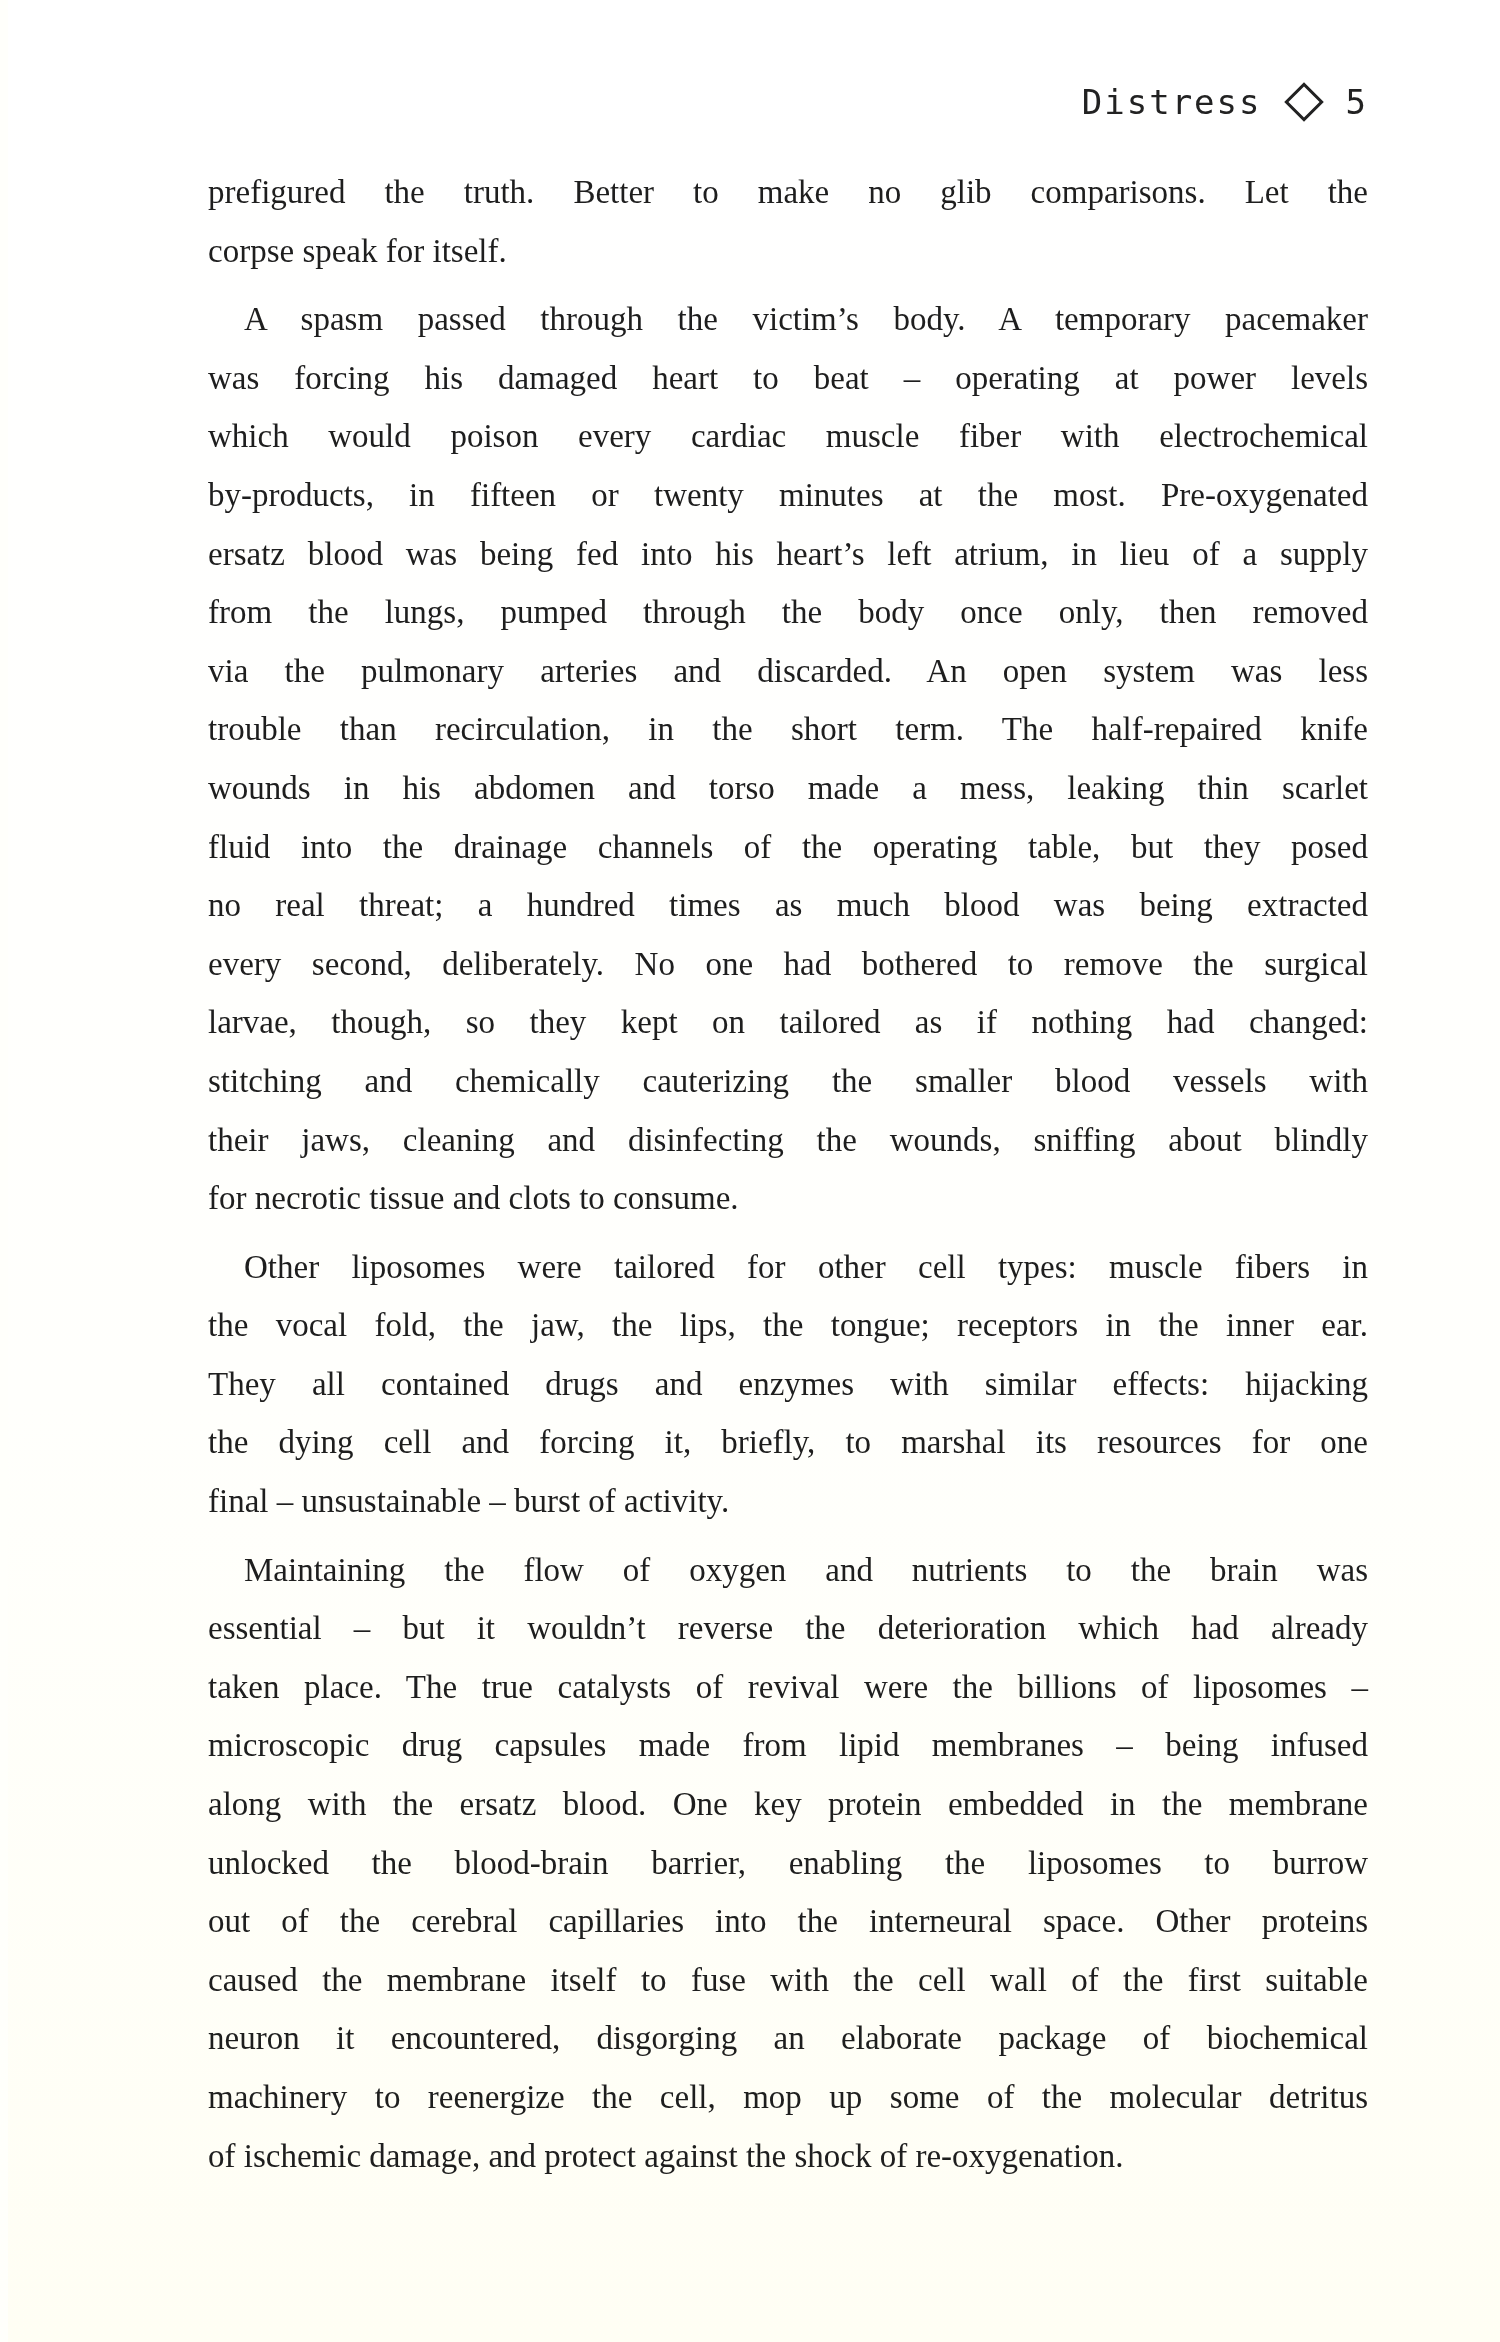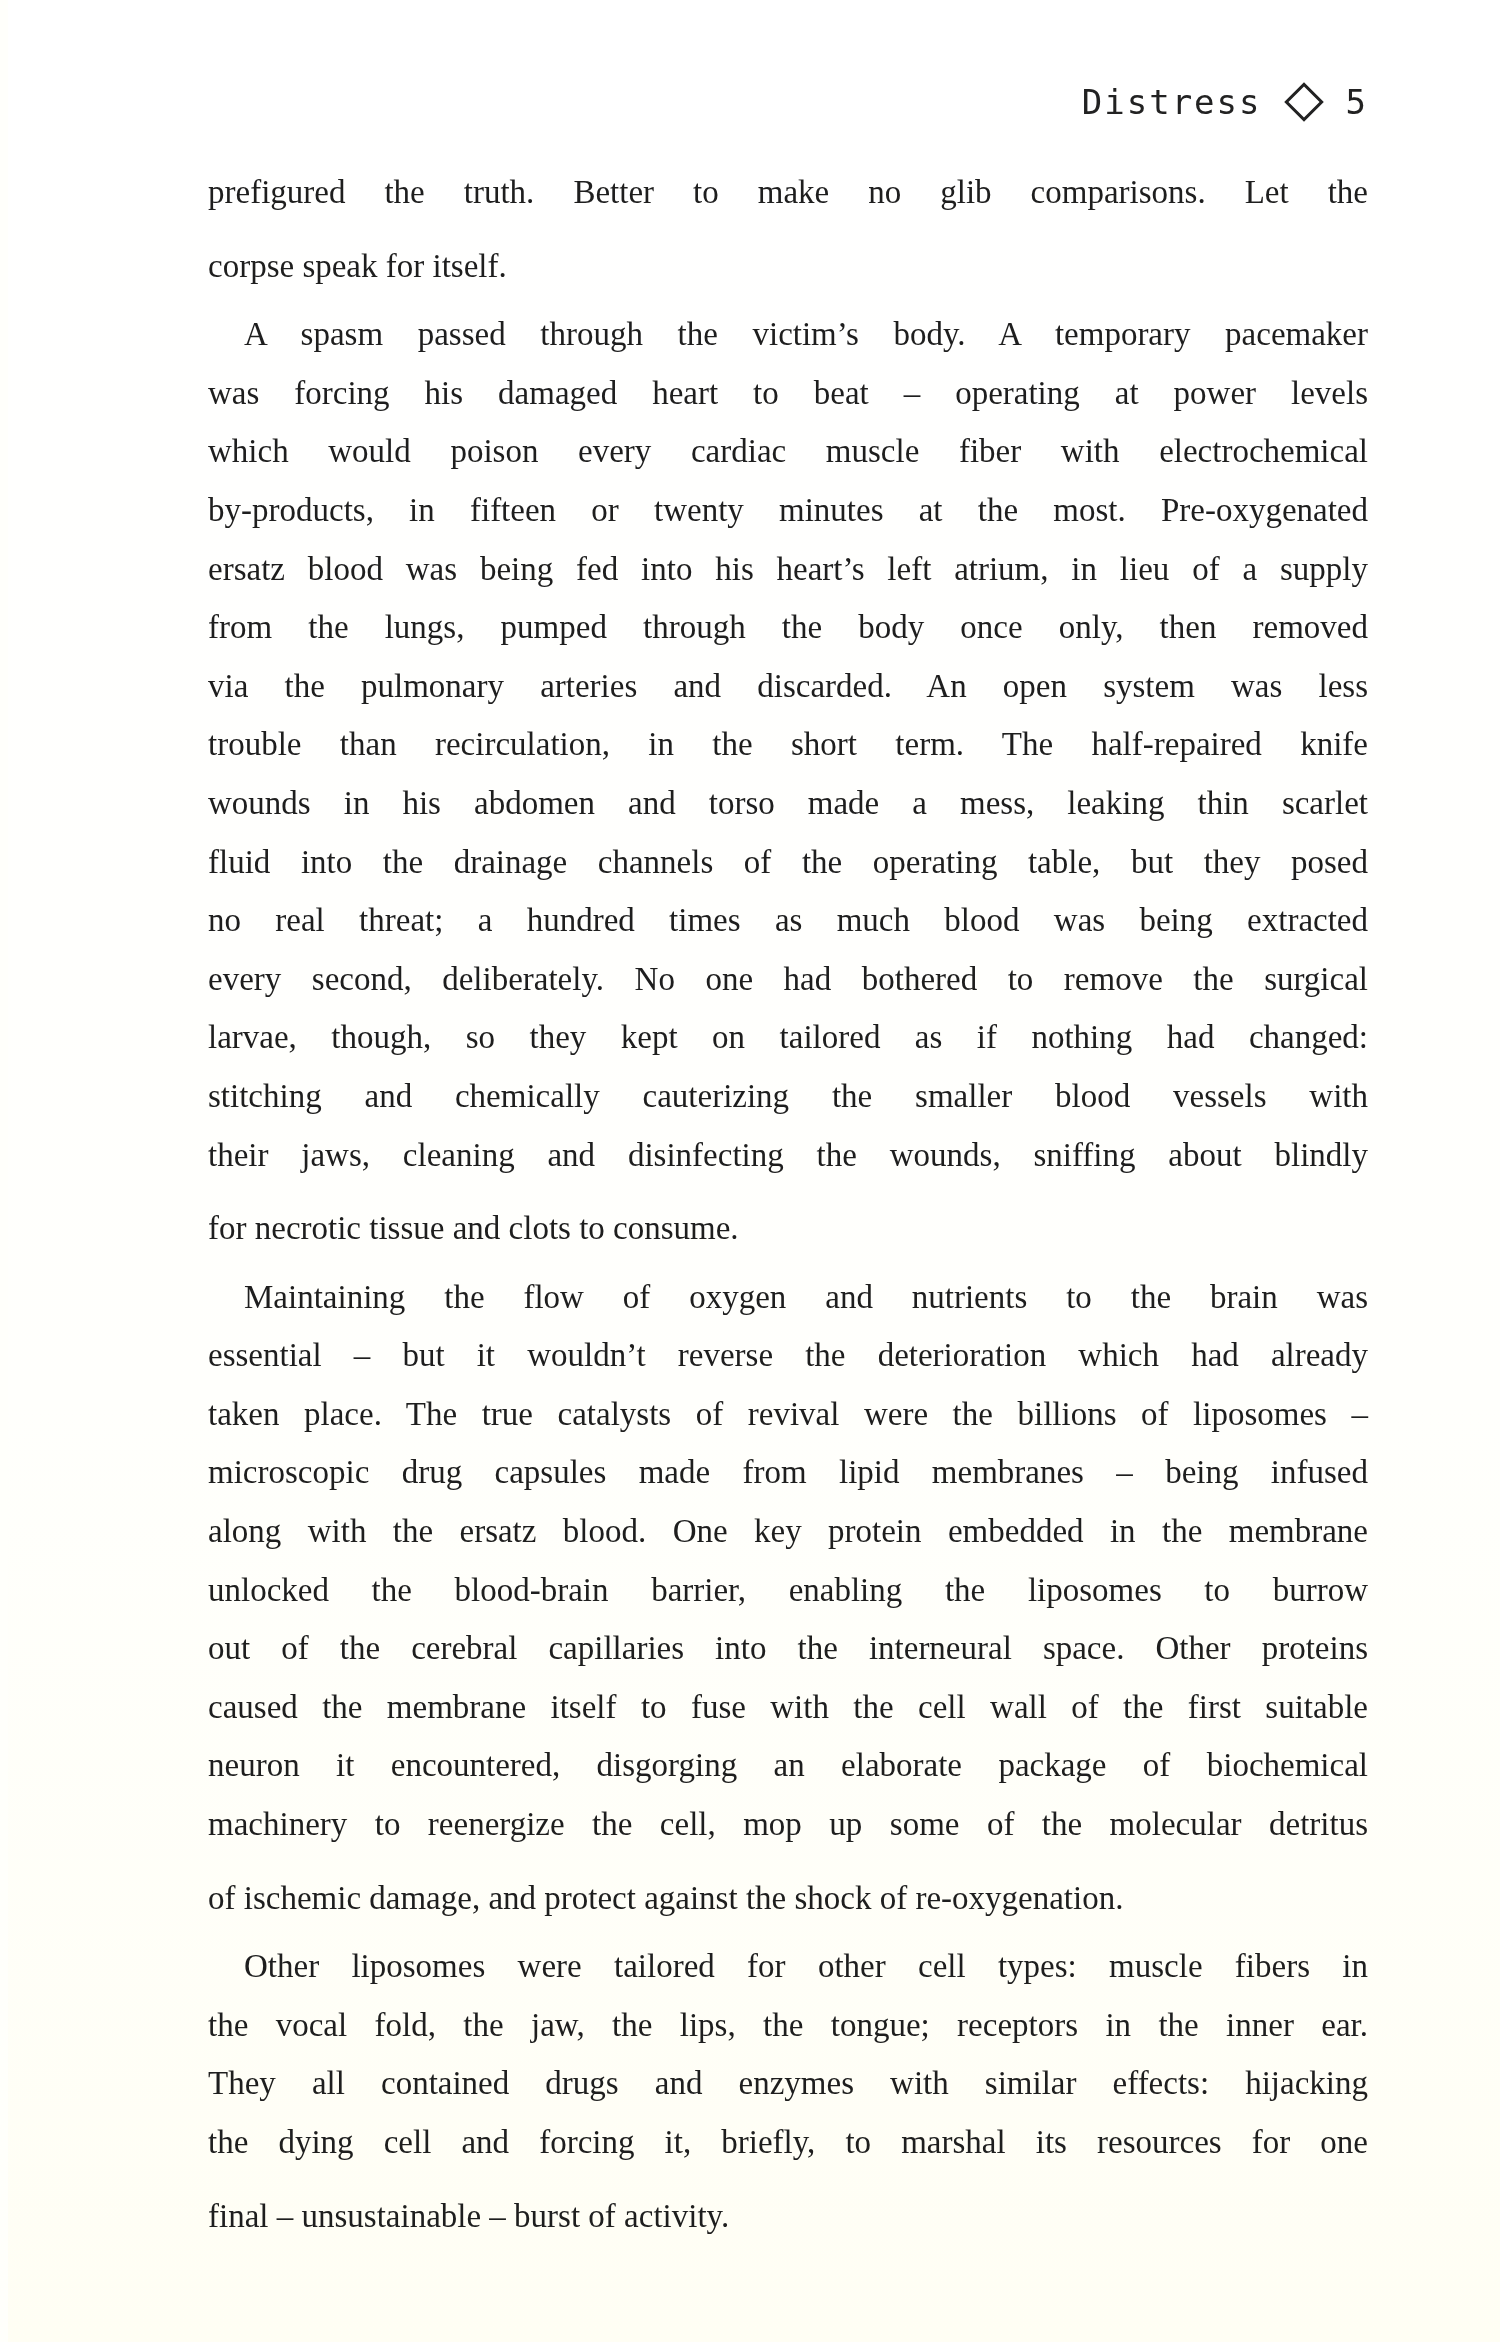--- a/index.html
+++ b/index.html
@@ -53,21 +53,20 @@
     hyphens: none;
   }
   .line {
     display: block;
     text-align: justify;
     text-align-last: justify;
     white-space: nowrap;
   }
   .line.last {
     text-align-last: left;
-    margin-top: 15px;
   }
   .line.indent {
     padding-left: 36px;
     margin-top: 10px;
   }
 </style>
 </head>
 <body>
 
 <div class="page">
@@ -94,33 +93,33 @@
         <span class="line">wounds in his abdomen and torso made a mess, leaking thin scarlet</span>
         <span class="line">fluid into the drainage channels of the operating table, but they posed</span>
         <span class="line">no real threat; a hundred times as much blood was being extracted</span>
         <span class="line">every second, deliberately. No one had bothered to remove the surgical</span>
         <span class="line">larvae, though, so they kept on tailored as if nothing had changed:</span>
         <span class="line">stitching and chemically cauterizing the smaller blood vessels with</span>
         <span class="line">their jaws, cleaning and disinfecting the wounds, sniffing about blindly</span>
         <span class="line last">for necrotic tissue and clots to consume.</span>
       </div>
       <div>
+        <span class="line indent">Other liposomes were tailored for other cell types: muscle fibers in</span>
+        <span class="line">the vocal fold, the jaw, the lips, the tongue; receptors in the inner ear.</span>
+        <span class="line">They all contained drugs and enzymes with similar effects: hijacking</span>
+        <span class="line">the dying cell and forcing it, briefly, to marshal its resources for one</span>
+        <span class="line last">final – unsustainable – burst of activity.</span>
+      </div>
+      <div>
         <span class="line indent">Maintaining the flow of oxygen and nutrients to the brain was</span>
         <span class="line">essential – but it wouldn’t reverse the deterioration which had already</span>
         <span class="line">taken place. The true catalysts of revival were the billions of liposomes –</span>
         <span class="line">microscopic drug capsules made from lipid membranes – being infused</span>
         <span class="line">along with the ersatz blood. One key protein embedded in the membrane</span>
         <span class="line">unlocked the blood-brain barrier, enabling the liposomes to burrow</span>
         <span class="line">out of the cerebral capillaries into the interneural space. Other proteins</span>
         <span class="line">caused the membrane itself to fuse with the cell wall of the first suitable</span>
         <span class="line">neuron it encountered, disgorging an elaborate package of biochemical</span>
         <span class="line">machinery to reenergize the cell, mop up some of the molecular detritus</span>
         <span class="line last">of ischemic damage, and protect against the shock of re-oxygenation.</span>
       </div>
-      <div>
-        <span class="line indent">Other liposomes were tailored for other cell types: muscle fibers in</span>
-        <span class="line">the vocal fold, the jaw, the lips, the tongue; receptors in the inner ear.</span>
-        <span class="line">They all contained drugs and enzymes with similar effects: hijacking</span>
-        <span class="line">the dying cell and forcing it, briefly, to marshal its resources for one</span>
-        <span class="line last">final – unsustainable – burst of activity.</span>
-      </div>
     </div>
 </div>
 
 </body></html>

